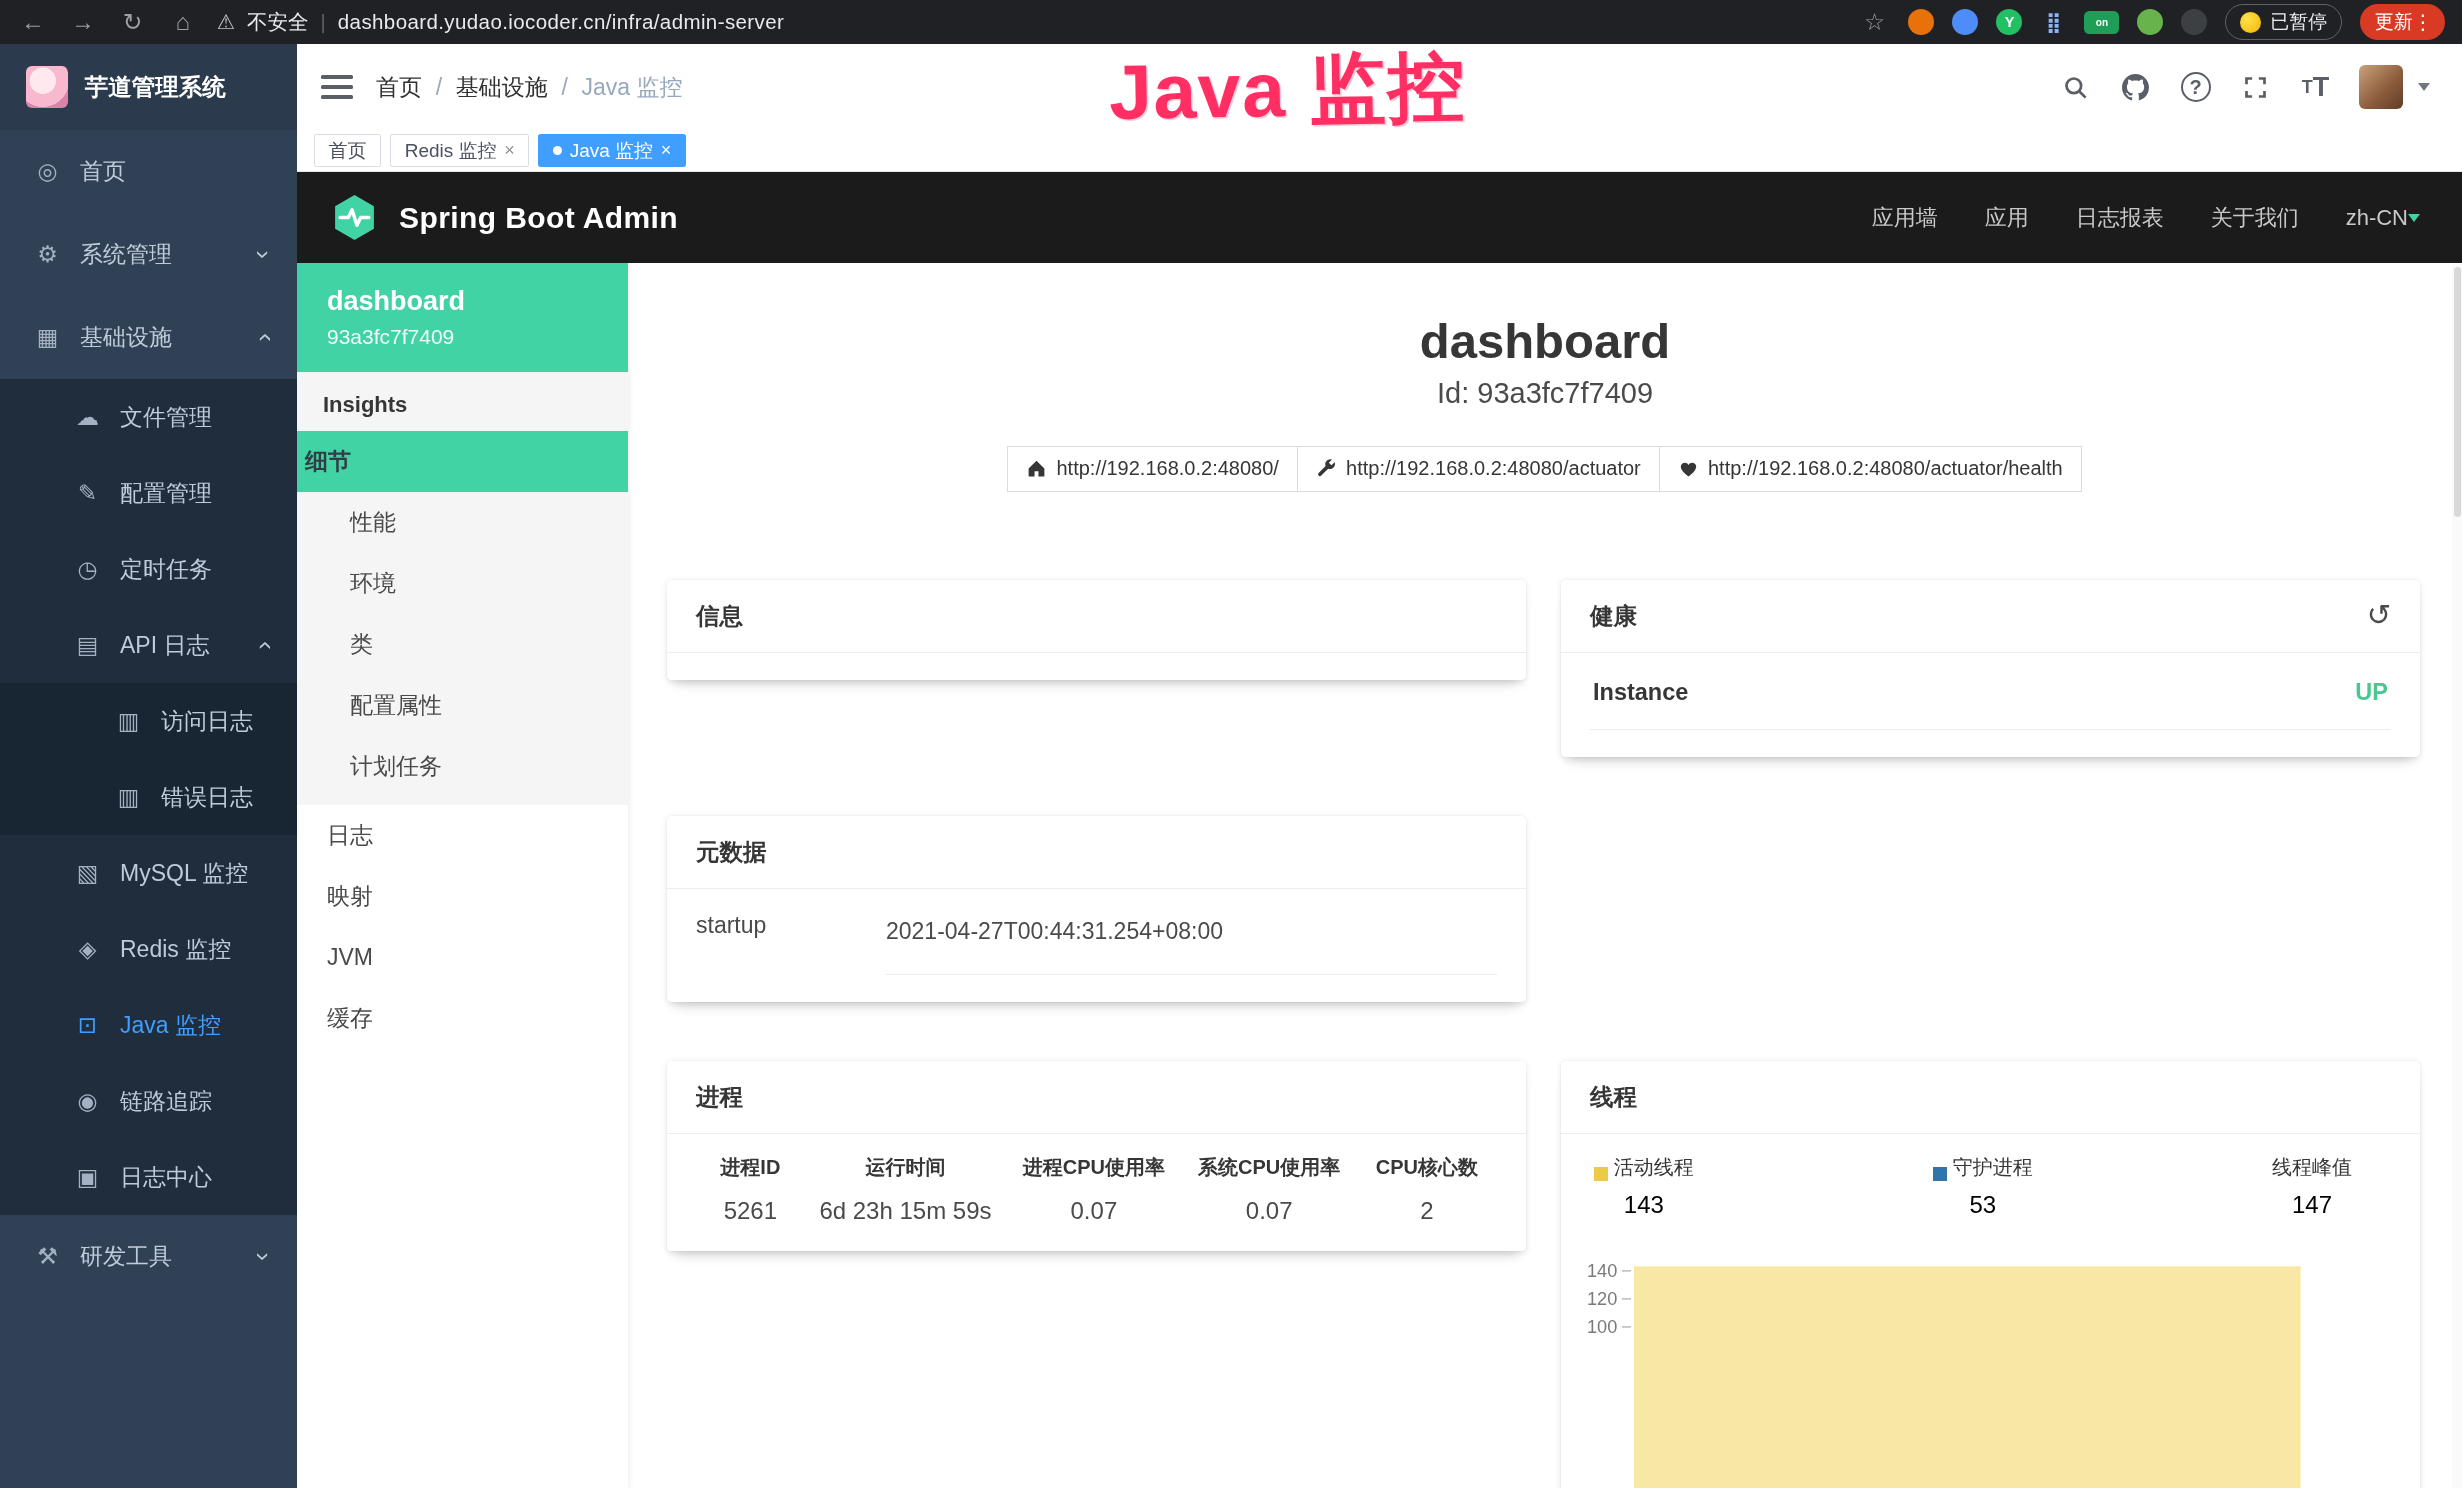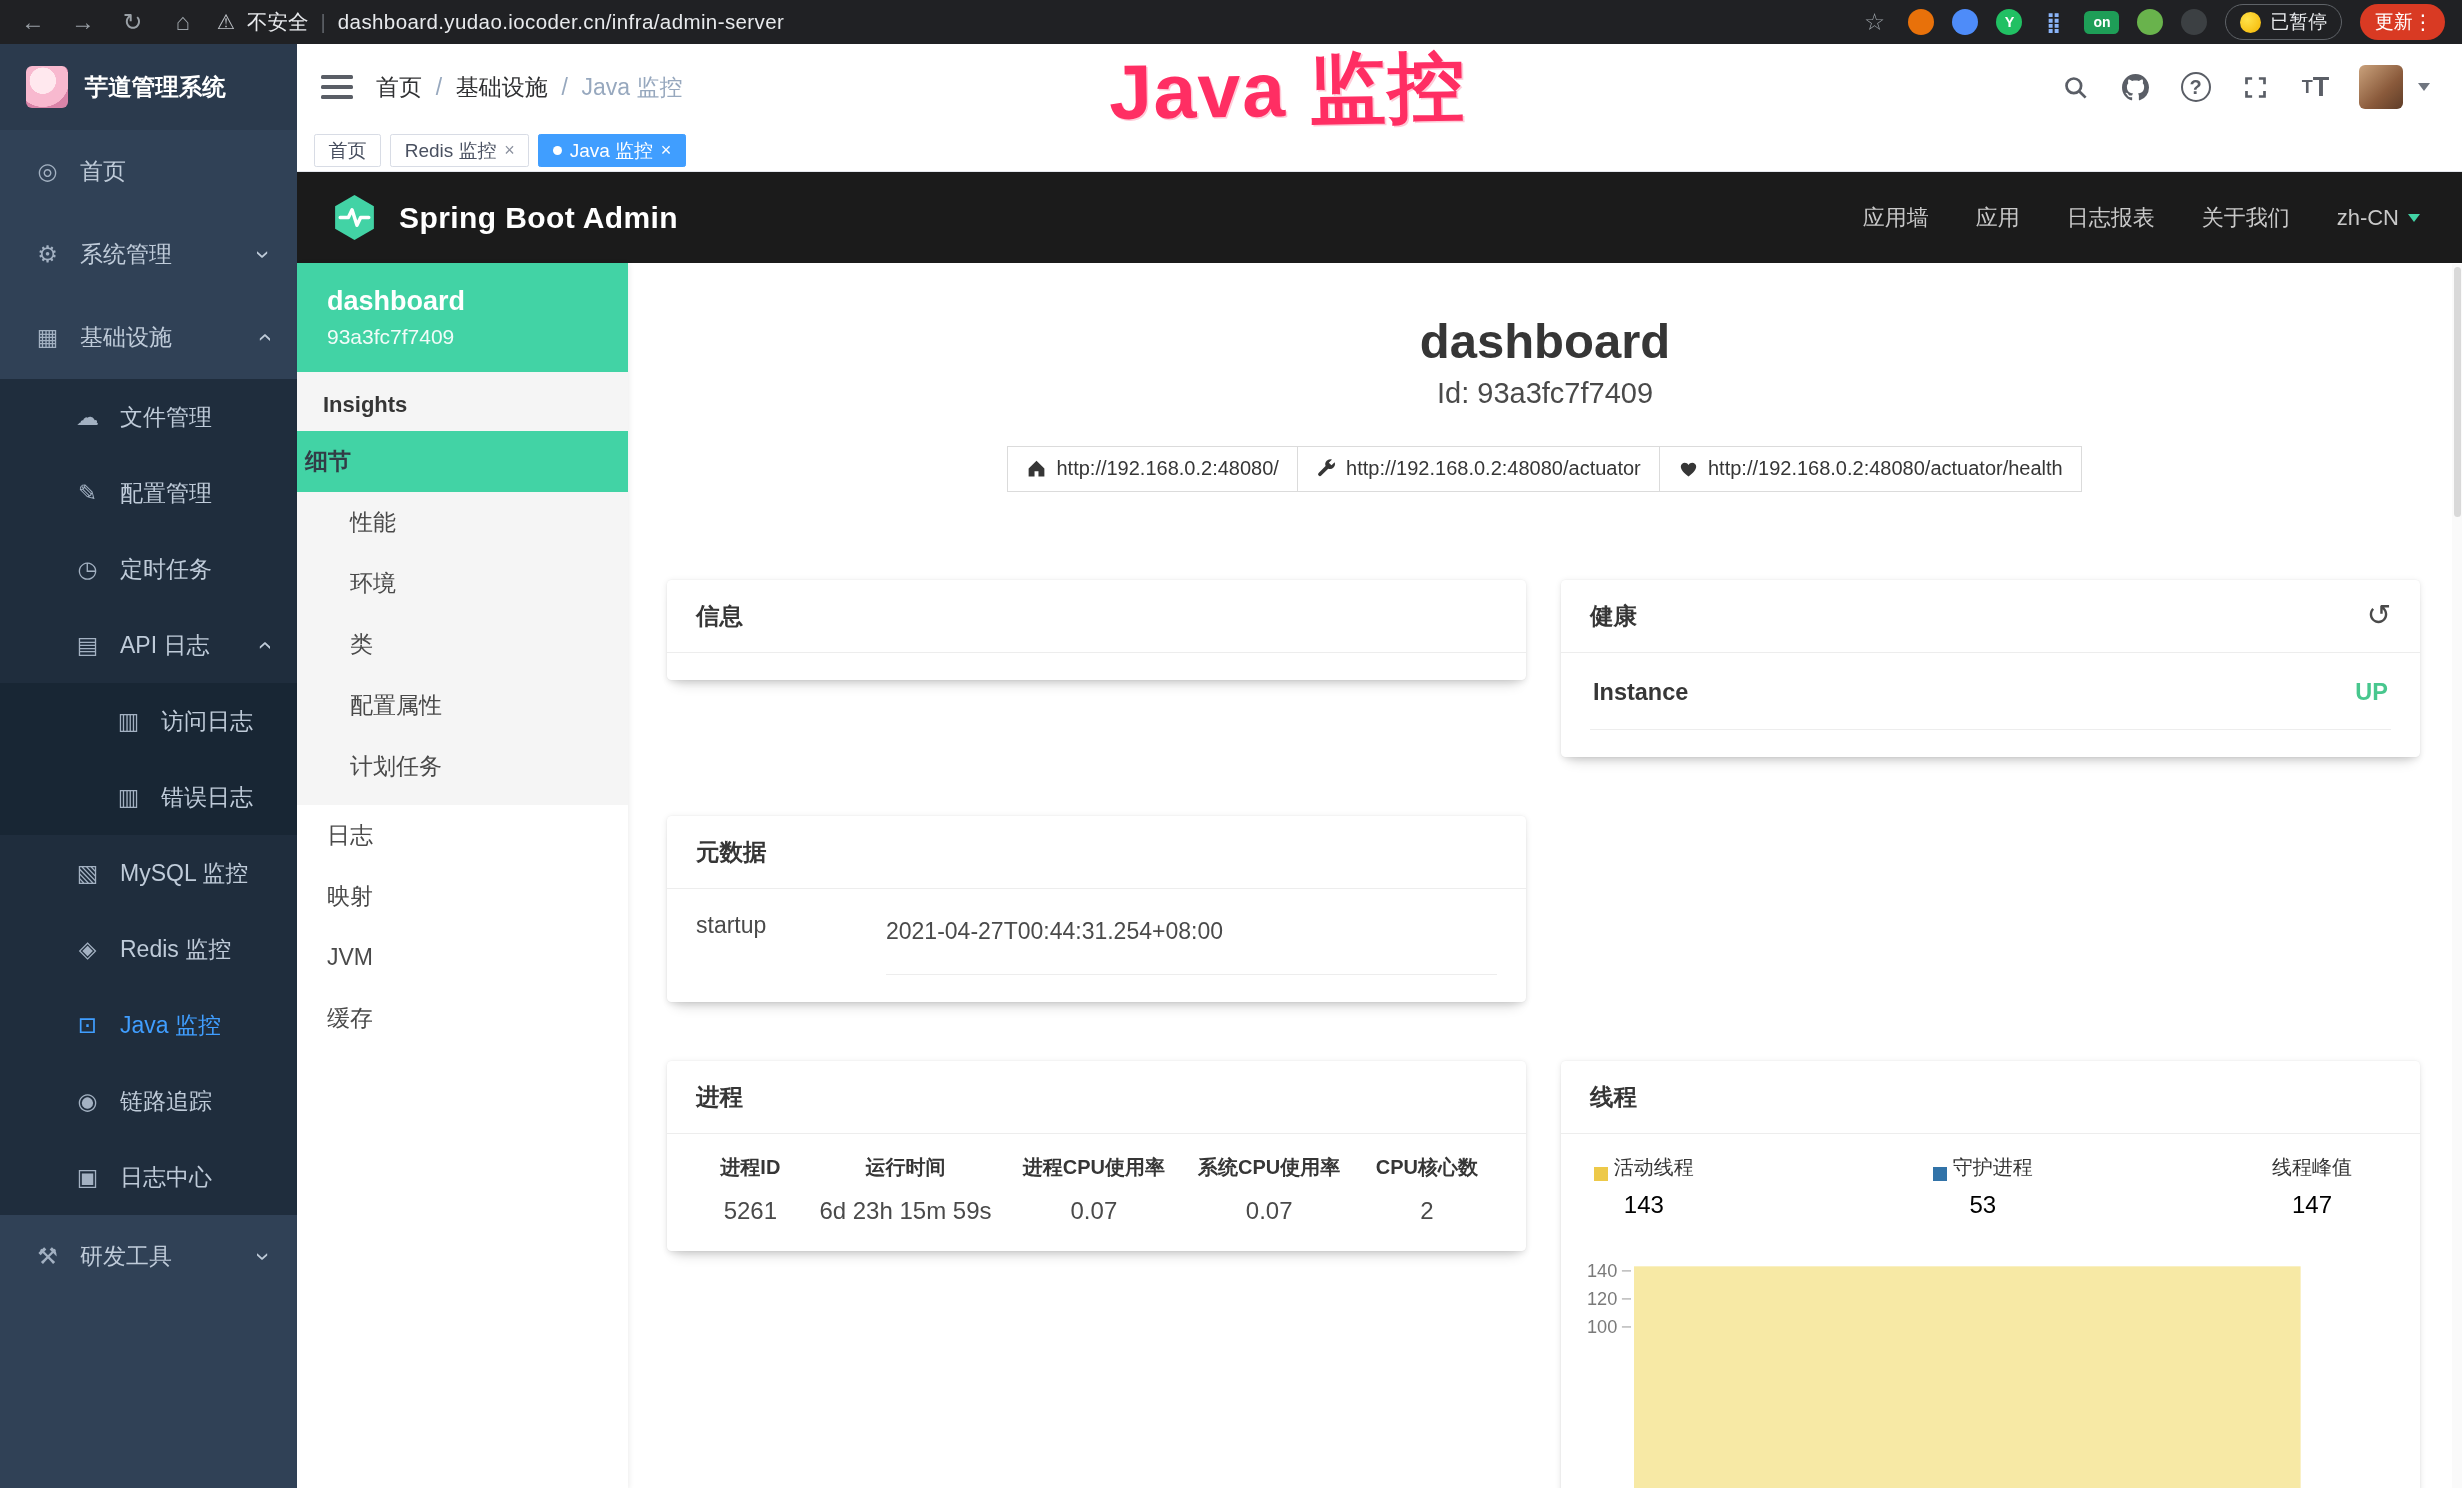--- a/index.html
+++ b/index.html
@@ -16,21 +16,21 @@
     background:#202124; color:#e8eaed; display:flex; align-items:center;
     padding:0 16.7px; gap:18px; z-index:40; font-size:20.5px;
   }
   .nav-ic { color:#9aa0a6; font-size:23.5px; width:32px; text-align:center; cursor:default; }
   .addr { display:flex; align-items:center; gap:12px; flex:1; min-width:0; }
   .addr .warn-ic { color:#bdc1c6; font-size:20.5px; }
   .addr .sep { color:#5f6368; font-size:20px; }
   .addr .url { color:#e8eaed; letter-spacing:0.4px; }
   .ext { width:26px; height:26px; border-radius:50%; flex:none; display:flex; align-items:center; justify-content:center; font-size:14.4px; color:#fff; font-weight:bold; }
   .ext.grid { border-radius:4.6px; background:transparent; color:#8ab4f8; font-size:20px; }
-  .ext.on-badge { width:35px; height:23px; border-radius:5.3px; background:#1e9e57; font-size:14px; }
+  .ext.on-badge { width:35px; height:23px; border-radius:5.3px; background:#1e9e57; font-size:10px; }
   .pill-paused { display:flex; align-items:center; gap:9px; border:0.8px solid #5f6368; border-radius:20px; padding:3.8px 13.7px; font-size:19px; color:#e8eaed; flex:none; }
   .emoji-face { width:21px; height:21px; border-radius:50%; background:radial-gradient(circle at 35% 35%, #ffe24a, #f4b400); display:inline-block; }
   .pill-update { display:flex; align-items:center; background:#d93a23; border-radius:20px; padding:5.3px 12px 5.3px 15px; font-size:19px; color:#fff; flex:none; }
   .pill-update .kebab { font-size:20.5px; }
 
   
   .app { position:absolute; top:44px; left:0; right:0; bottom:0; display:flex; }
 
   
   .sidebar { width:297px; flex:none; background:#304156; color:#bfcbd9; overflow:hidden; }
@@ -76,21 +76,21 @@
   .tag.active .x { color:#fff; }
   .dot { width:9px; height:9px; border-radius:50%; background:#fff; display:inline-block; }
 
   
   .sba { flex:1; display:flex; flex-direction:column; min-height:0; }
   .sba-header { height:91px; background:#1b1b1b; display:flex; align-items:center; padding:0 42px 0 33px; gap:20px; flex:none; }
   .sba-logo { width:49px; height:49px; flex:none; }
   .sba-brand { color:#fff; font-size:30px; font-weight:bold; letter-spacing:0.4px; }
   .sba-nav { margin-left:auto; display:flex; align-items:center; gap:47px; font-size:22px; color:#c9c9c9; }
   .sba-nav .nitem { cursor:pointer; white-space:nowrap; }
-  .lang { display:flex; align-items:center; gap:9px; cursor:pointer; }
+  .lang { display:flex; align-items:center; cursor:pointer; }
   .lang .lang-caret { width:0; height:0; border-left:6.8px solid transparent; border-right:6.8px solid transparent; border-top:8.3px solid #42d3a5; }
 
   .sba-body { flex:1; display:flex; min-height:0; }
 
   
   .sba-side { width:331px; flex:none; background:#fff; box-shadow:1.5px 0 4.6px rgba(0,0,0,.06); z-index:2; display:flex; flex-direction:column; }
   .inst-head { background:#42d3a5; padding:23px 30px; }
   .inst-name { color:#fff; font-size:27px; font-weight:bold; margin-bottom:7.6px; }
   .inst-id { color:rgba(255,255,255,.92); font-size:21px; }
   .insights { background:#f5f5f5; padding-bottom:7.6px; }

